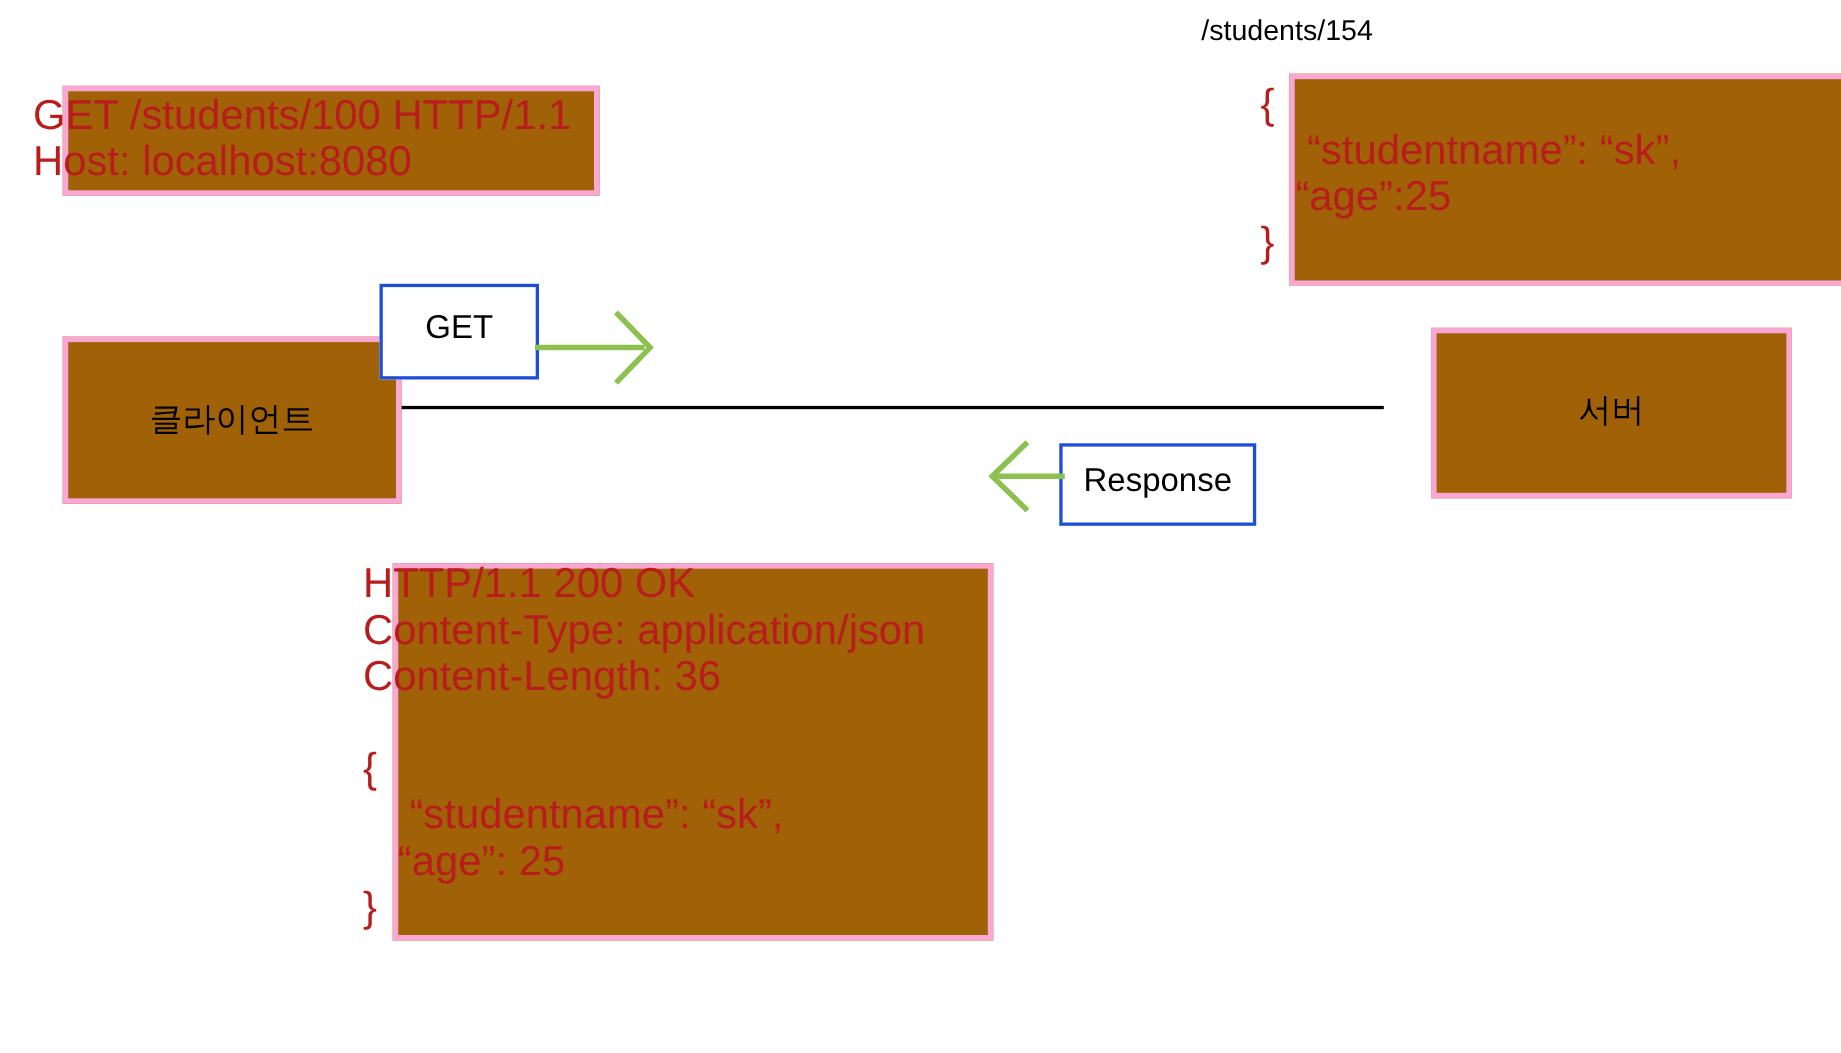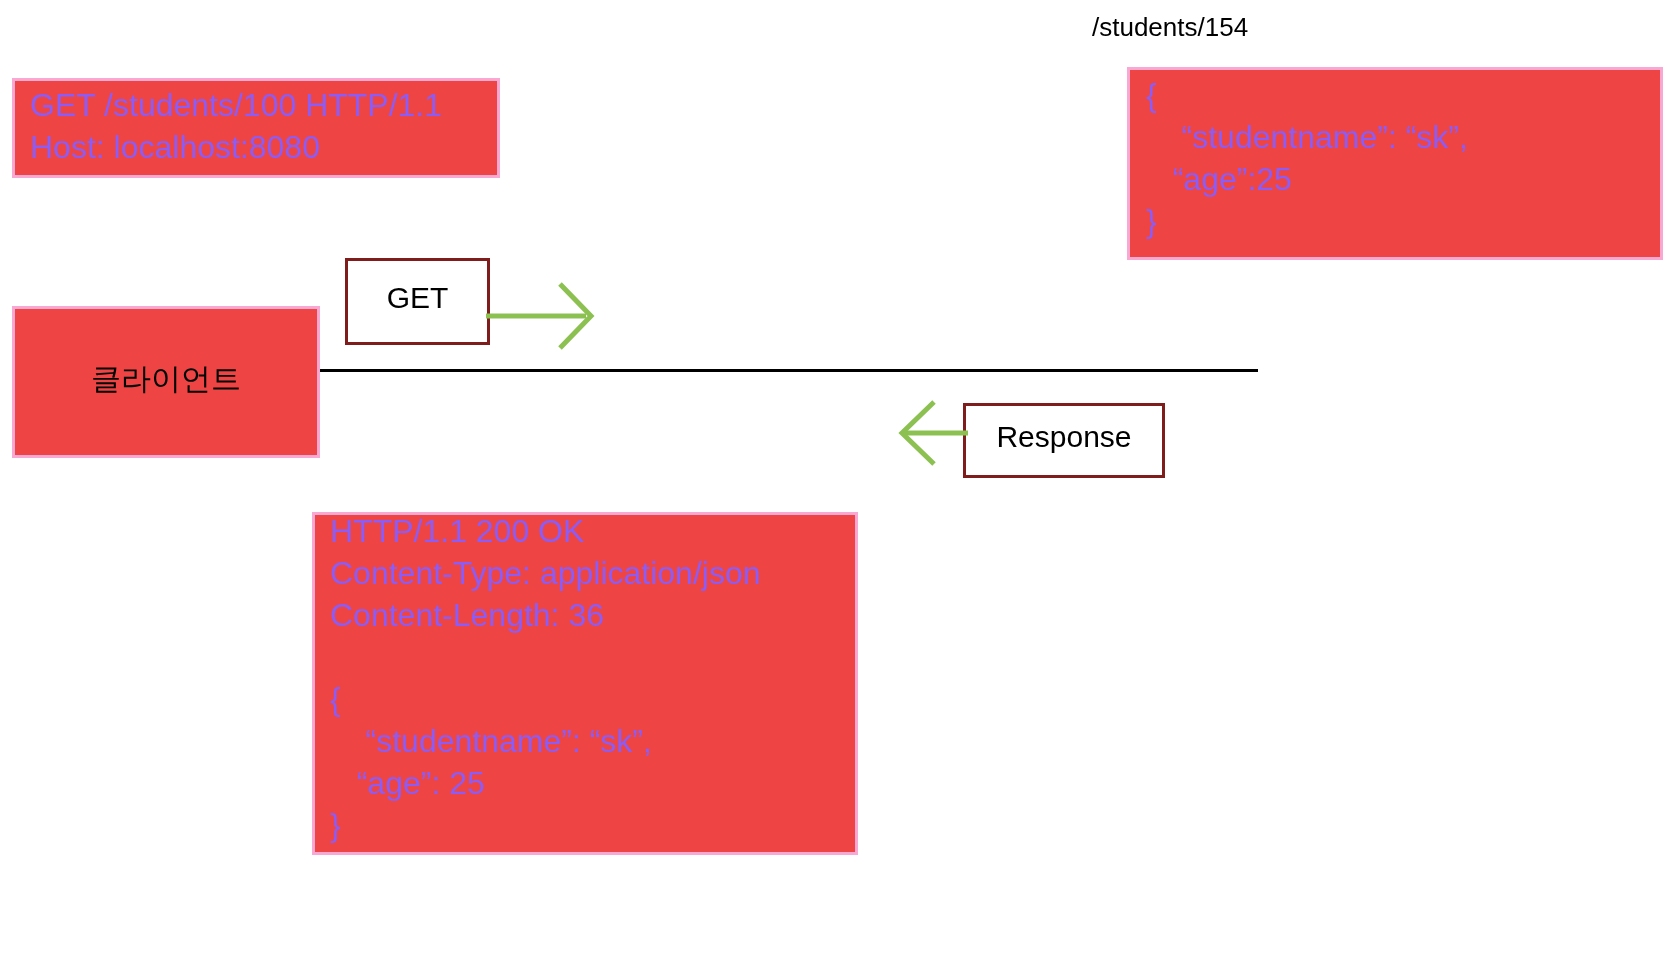--- a/index.html
+++ b/index.html
@@ -16,37 +16,38 @@
     width: 1674px;
     height: 957px;
     background: #ffffff;
     overflow: hidden;
   }
   .abs { position: absolute; }
 
   
   .box-black {
     position: absolute;
-    border: 3px solid #f9a8d4;
-    background: #ef4444;
+    border: 5px solid #f9a8d4;
+    background: #a16207;
     box-sizing: border-box;
+    margin-left: 45px;
   }
   .box-green {
     position: absolute;
-    border: 3px solid #7f1d1d;
+    border: 3px solid #1d4ed8;
     background: #ffffff;
     box-sizing: border-box;
   }
 
   
   .code-text {
     position: absolute;
-    font-size: 32px;
+    font-size: 38px;
     line-height: 42px;
-    color: #8b5cf6;
+    color: #b91c1c;
     white-space: pre;
     letter-spacing: 0px;
   }
   .node-label {
     position: absolute;
     width: 100%;
     text-align: center;
     font-size: 30px;
     color: #000000;
   }
@@ -86,30 +87,33 @@
     “studentname”: “sk”,
    “age”:25
 }</div>
 
   <div class="connector" style="left:318px; top:369px; width:940px; height:3px;"></div>
 
   <div class="box-black" style="left:12px; top:306px; width:308px; height:152px;">
     <div class="node-label" style="left:0; top:50px;">클라이언트</div>
   </div>
 
+  <div class="box-black" style="left:1256px; top:298px; width:328px; height:155px;">
+    <div class="node-label" style="left:0; top:50px;">서버</div>
+  </div>
 
   <div class="box-green" style="left:345px; top:258px; width:145px; height:87px;">
     <div class="tag-label" style="left:0; top:20px;">GET</div>
   </div>
   <svg class="abs" style="left:486px; top:278px;" width="112" height="76" viewBox="0 0 112 76">
     <line x1="0" y1="38" x2="100" y2="38" stroke="#8cc152" stroke-width="5"></line>
     <polyline points="74,6 105,38 74,70" fill="none" stroke="#8cc152" stroke-width="5"></polyline>
   </svg>
 
-  <div class="box-green" style="left:963px; top:403px; width:202px; height:75px;">
+  <div class="box-green" style="left:963px; top:403px; width:179px; height:75px;">
     <div class="tag-label" style="left:0; top:14px;">Response</div>
   </div>
   <svg class="abs" style="left:898px; top:398px;" width="74" height="70" viewBox="0 0 74 70">
     <line x1="70" y1="35" x2="6" y2="35" stroke="#8cc152" stroke-width="5"></line>
     <polyline points="36,4 4,35 36,66" fill="none" stroke="#8cc152" stroke-width="5"></polyline>
   </svg>
 
   <div class="box-black" style="left:312px; top:512px; width:546px; height:343px;"></div>
   <div class="code-text" style="left:330px; top:510px; width:510px;">HTTP/1.1 200 OK
 Content-Type: application/json

